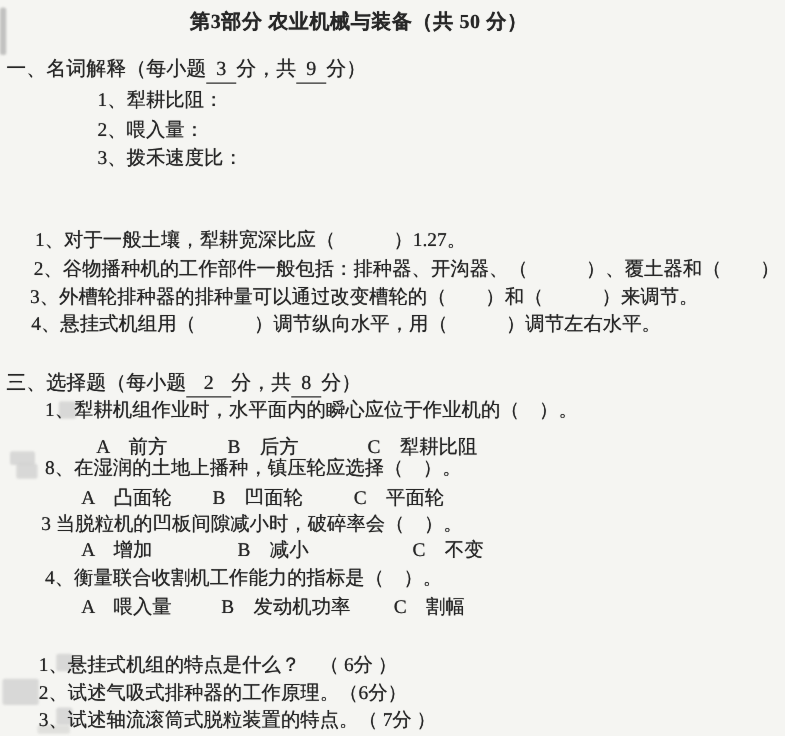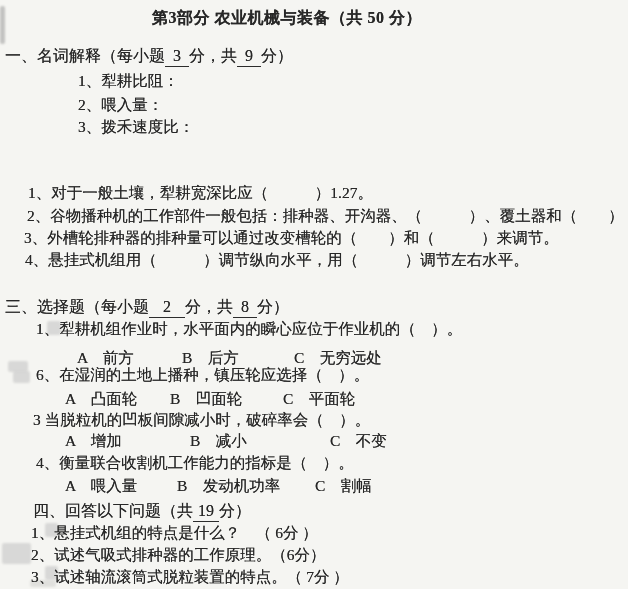--- a/index.html
+++ b/index.html
@@ -95,25 +95,25 @@
   <div class="line heading" style="left:5px; top:297px;">
     <span>三、选择题（每小题</span><span class="blank blank-wide">2</span><span>分，共</span><span class="blank">8</span><span>分）</span>
   </div>
 
   <div class="line" style="left:36px; top:319px;">
     <span>1、犁耕机组作业时，水平面内的瞬心应位于作业机的（　）。</span>
   </div>
   <div class="line opts" style="left:0; top:348px;margin-left:12px;">
     <span class="opt" style="left:65px;">A　前方</span>
     <span class="opt" style="left:170px;">B　后方</span>
-    <span class="opt" style="left:282px;">C　无穷远处</span>
+    <span class="opt" style="left:282px;">C　犁耕比阻</span>
   </div>
 
   <div class="line" style="left:36px; top:365px;">
-    <span>6、在湿润的土地上播种，镇压轮应选择（　）。</span>
+    <span>8、在湿润的土地上播种，镇压轮应选择（　）。</span>
   </div>
   <div class="line opts" style="left:0; top:389px;">
     <span class="opt" style="left:65px;">A　凸面轮</span>
     <span class="opt" style="left:170px;">B　凹面轮</span>
     <span class="opt" style="left:283px;">C　平面轮</span>
   </div>
 
   <div class="line" style="left:33px; top:410px;">
     <span>3 当脱粒机的凹板间隙减小时，破碎率会（　）。</span>
   </div>
@@ -125,23 +125,20 @@
 
   <div class="line" style="left:36px; top:453px;">
     <span>4、衡量联合收割机工作能力的指标是（　）。</span>
   </div>
   <div class="line opts" style="left:0; top:476px;">
     <span class="opt" style="left:65px;">A　喂入量</span>
     <span class="opt" style="left:177px;">B　发动机功率</span>
     <span class="opt" style="left:315px;">C　割幅</span>
   </div>
 
-  <div class="line heading" style="left:33px; top:501px;">
-    <span>四、回答以下问题（共</span><span class="blank">19</span><span>分）</span>
-  </div>
   <div class="line" style="left:31px; top:523px;">
     <span>1、悬挂式机组的特点是什么？　（ 6分 ）</span>
   </div>
   <div class="line" style="left:31px; top:545px;">
     <span>2、试述气吸式排种器的工作原理。（6分）</span>
   </div>
   <div class="line" style="left:31px; top:567px;">
     <span>3、试述轴流滚筒式脱粒装置的特点。（ 7分 ）</span>
   </div>
 

